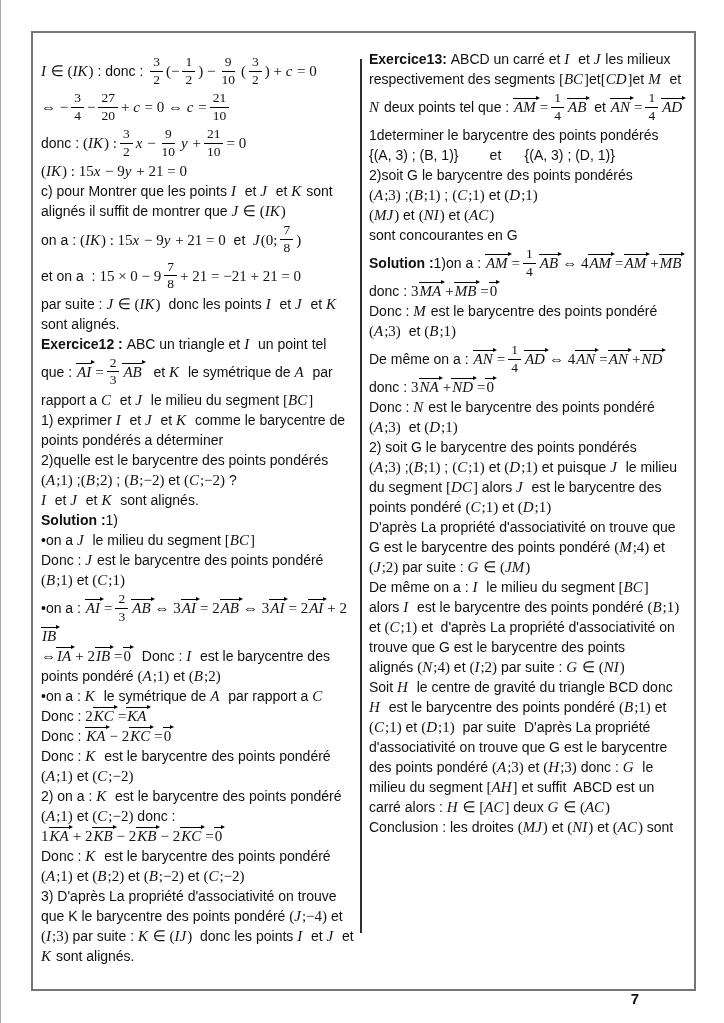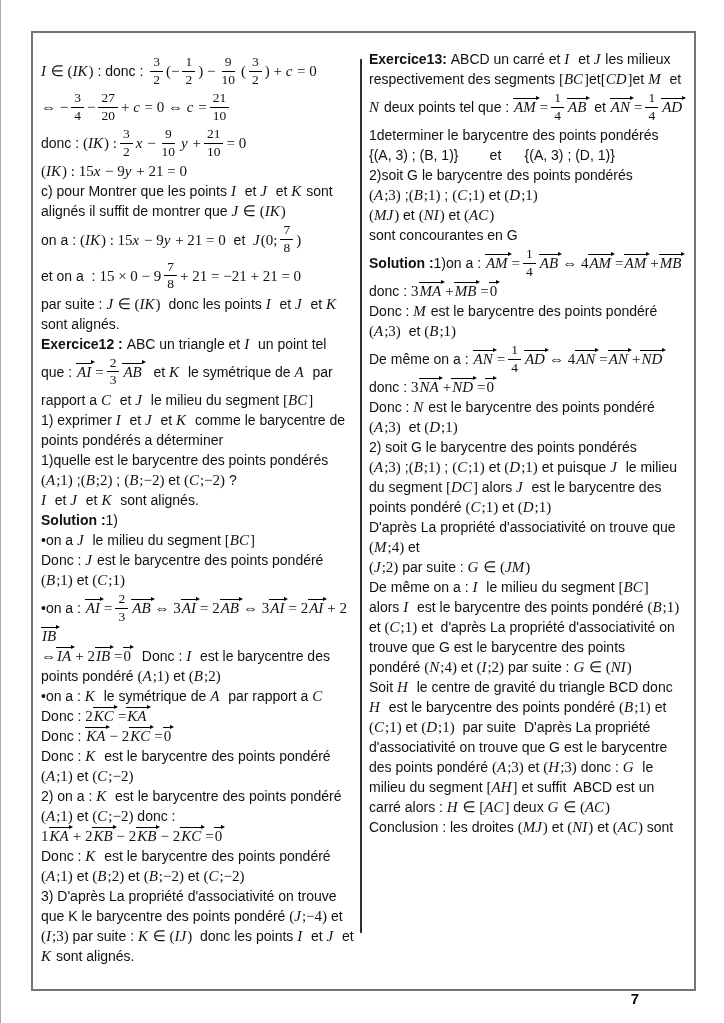--- a/index.html
+++ b/index.html
@@ -61,21 +61,21 @@
         <div class="line"><span class="txt">alignés il suffit de montrer que </span><span class="math"><i>J</i> ∈ (<i>IK</i>)</span></div>
         <div class="line"><span class="txt">on a : </span><span class="math">(<i>IK</i>) : 15<i>x</i> − 9<i>y</i> + 21 = 0</span><span class="txt">  et  </span><span class="math"><i>J</i>(0;</span><span class="frac"><span class="num">7</span><span class="den">8</span></span><span class="math">)</span></div>
         <div class="line"><span class="txt">et on a  : </span><span class="math">15 × 0 − 9</span><span class="frac"><span class="num">7</span><span class="den">8</span></span><span class="math">+ 21 = −21 + 21 = 0</span></div>
         <div class="line"><span class="txt">par suite : </span><span class="math"><i>J</i> ∈ (<i>IK</i>)</span><span class="txt">  donc les points </span><span class="math"><i>I</i></span><span class="txt">  et </span><span class="math"><i>J</i></span><span class="txt">  et </span><span class="math"><i>K</i></span></div>
         <div class="line"><span class="txt">sont alignés.</span></div>
         <div class="line"><span class="txt bold">Exercice12 : </span><span class="txt">ABC un triangle et </span><span class="math"><i>I</i></span><span class="txt">  un point tel</span></div>
         <div class="line"><span class="txt">que : </span><span class="math"><span class="vec"><i>AI</i></span></span><span class="math">=</span><span class="frac"><span class="num">2</span><span class="den">3</span></span><span class="math"><span class="vec"><i>AB</i></span></span><span class="txt">  et </span><span class="math"><i>K</i></span><span class="txt">  le symétrique de </span><span class="math"><i>A</i></span><span class="txt">  par</span></div>
         <div class="line"><span class="txt">rapport a </span><span class="math"><i>C</i></span><span class="txt">  et </span><span class="math"><i>J</i></span><span class="txt">  le milieu du segment </span><span class="math">[<i>BC</i>]</span></div>
         <div class="line"><span class="txt">1) exprimer </span><span class="math"><i>I</i></span><span class="txt">  et </span><span class="math"><i>J</i></span><span class="txt">  et </span><span class="math"><i>K</i></span><span class="txt">  comme le barycentre de</span></div>
         <div class="line"><span class="txt">points pondérés a déterminer</span></div>
-        <div class="line"><span class="txt">1)quelle est le barycentre des points pondérés</span></div>
+        <div class="line"><span class="txt">2)quelle est le barycentre des points pondérés</span></div>
         <div class="line"><span class="math">(<i>A</i>;1)</span><span class="txt"> ;</span><span class="math">(<i>B</i>;2)</span><span class="txt"> ; </span><span class="math">(<i>B</i>;−2)</span><span class="txt"> et </span><span class="math">(<i>C</i>;−2)</span><span class="txt"> ?</span></div>
         <div class="line"><span class="math"><i>I</i></span><span class="txt">  et </span><span class="math"><i>J</i></span><span class="txt">  et </span><span class="math"><i>K</i></span><span class="txt">  sont alignés.</span></div>
         <div class="line"><span class="txt bold">Solution :</span><span class="txt">1)</span></div>
         <div class="line"><span class="txt">•on a </span><span class="math"><i>J</i></span><span class="txt">  le milieu du segment </span><span class="math">[<i>BC</i>]</span></div>
         <div class="line"><span class="txt">Donc : </span><span class="math"><i>J</i></span><span class="txt"> est le barycentre des points pondéré</span></div>
         <div class="line"><span class="math">(<i>B</i>;1)</span><span class="txt"> et </span><span class="math">(<i>C</i>;1)</span></div>
         <div class="line"><span class="txt">•on a : </span><span class="math"><span class="vec"><i>AI</i></span></span><span class="math">=</span><span class="frac"><span class="num">2</span><span class="den">3</span></span><span class="math"><span class="vec"><i>AB</i></span></span><span class="math">⇔ 3</span><span class="math"><span class="vec"><i>AI</i></span></span><span class="math">= 2</span><span class="math"><span class="vec"><i>AB</i></span></span><span class="math">⇔ 3</span><span class="math"><span class="vec"><i>AI</i></span></span><span class="math">= 2</span><span class="math"><span class="vec"><i>AI</i></span></span><span class="math">+ 2</span><span class="math"><span class="vec"><i>IB</i></span></span></div>
         <div class="line"><span class="math">⇔</span><span class="math"><span class="vec"><i>IA</i></span></span><span class="math">+ 2</span><span class="math"><span class="vec"><i>IB</i></span></span><span class="math">=</span><span class="math"><span class="vec">0</span></span><span class="txt">  Donc : </span><span class="math"><i>I</i></span><span class="txt">  est le barycentre des</span></div>
         <div class="line"><span class="txt">points pondéré </span><span class="math">(<i>A</i>;1)</span><span class="txt"> et </span><span class="math">(<i>B</i>;2)</span></div>
         <div class="line"><span class="txt">•on a : </span><span class="math"><i>K</i></span><span class="txt">  le symétrique de </span><span class="math"><i>A</i></span><span class="txt">  par rapport a </span><span class="math"><i>C</i></span></div>
@@ -110,27 +110,27 @@
         <div class="line"><span class="math">(<i>A</i>;3)</span><span class="txt">  et </span><span class="math">(<i>B</i>;1)</span></div>
         <div class="line"><span class="txt">De même on a : </span><span class="math"><span class="vec"><i>AN</i></span></span><span class="math">=</span><span class="frac"><span class="num">1</span><span class="den">4</span></span><span class="math"><span class="vec"><i>AD</i></span></span><span class="math">⇔ 4</span><span class="math"><span class="vec"><i>AN</i></span></span><span class="math">=</span><span class="math"><span class="vec"><i>AN</i></span></span><span class="math">+</span><span class="math"><span class="vec"><i>ND</i></span></span></div>
         <div class="line"><span class="txt">donc : </span><span class="math">3</span><span class="math"><span class="vec"><i>NA</i></span></span><span class="math">+</span><span class="math"><span class="vec"><i>ND</i></span></span><span class="math">=</span><span class="math"><span class="vec">0</span></span></div>
         <div class="line"><span class="txt">Donc : </span><span class="math"><i>N</i></span><span class="txt"> est le barycentre des points pondéré</span></div>
         <div class="line"><span class="math">(<i>A</i>;3)</span><span class="txt">  et </span><span class="math">(<i>D</i>;1)</span></div>
         <div class="line"><span class="txt">2) soit G le barycentre des points pondérés</span></div>
         <div class="line"><span class="math">(<i>A</i>;3)</span><span class="txt"> ;</span><span class="math">(<i>B</i>;1)</span><span class="txt"> ; </span><span class="math">(<i>C</i>;1)</span><span class="txt"> et </span><span class="math">(<i>D</i>;1)</span><span class="txt"> et puisque </span><span class="math"><i>J</i></span><span class="txt">  le milieu</span></div>
         <div class="line"><span class="txt">du segment </span><span class="math">[<i>DC</i>]</span><span class="txt"> alors </span><span class="math"><i>J</i></span><span class="txt">  est le barycentre des</span></div>
         <div class="line"><span class="txt">points pondéré </span><span class="math">(<i>C</i>;1)</span><span class="txt"> et </span><span class="math">(<i>D</i>;1)</span></div>
         <div class="line"><span class="txt">D'après La propriété d'associativité on trouve que</span></div>
-        <div class="line"><span class="math">(<i>M</i>;4)</span><span class="txt"> et</span></div>
+        <div class="line"><span class="txt">G est le barycentre des points pondéré </span><span class="math">(<i>M</i>;4)</span><span class="txt"> et</span></div>
         <div class="line"><span class="math">(<i>J</i>;2)</span><span class="txt"> par suite : </span><span class="math"><i>G</i> ∈ (<i>JM</i>)</span></div>
         <div class="line"><span class="txt">De même on a : </span><span class="math"><i>I</i></span><span class="txt">  le milieu du segment </span><span class="math">[<i>BC</i>]</span></div>
         <div class="line"><span class="txt">alors </span><span class="math"><i>I</i></span><span class="txt">  est le barycentre des points pondéré </span><span class="math">(<i>B</i>;1)</span></div>
         <div class="line"><span class="txt">et </span><span class="math">(<i>C</i>;1)</span><span class="txt"> et  d'après La propriété d'associativité on</span></div>
         <div class="line"><span class="txt">trouve que G est le barycentre des points</span></div>
-        <div class="line"><span class="txt">pondéré </span><span class="math">(<i>N</i>;4)</span><span class="txt"> et </span><span class="math">(<i>I</i>;2)</span><span class="txt"> par suite : </span><span class="math"><i>G</i> ∈ (<i>NI</i>)</span></div>
+        <div class="line"><span class="txt">alignés </span><span class="math">(<i>N</i>;4)</span><span class="txt"> et </span><span class="math">(<i>I</i>;2)</span><span class="txt"> par suite : </span><span class="math"><i>G</i> ∈ (<i>NI</i>)</span></div>
         <div class="line"><span class="txt">Soit </span><span class="math"><i>H</i></span><span class="txt">  le centre de gravité du triangle BCD donc</span></div>
         <div class="line"><span class="math"><i>H</i></span><span class="txt">  est le barycentre des points pondéré </span><span class="math">(<i>B</i>;1)</span><span class="txt"> et</span></div>
         <div class="line"><span class="math">(<i>C</i>;1)</span><span class="txt"> et </span><span class="math">(<i>D</i>;1)</span><span class="txt">  par suite  D'après La propriété</span></div>
         <div class="line"><span class="txt">d'associativité on trouve que G est le barycentre</span></div>
         <div class="line"><span class="txt">des points pondéré </span><span class="math">(<i>A</i>;3)</span><span class="txt"> et </span><span class="math">(<i>H</i>;3)</span><span class="txt"> donc : </span><span class="math"><i>G</i></span><span class="txt">  le</span></div>
         <div class="line"><span class="txt">milieu du segment </span><span class="math">[<i>AH</i>]</span><span class="txt"> et suffit  ABCD est un</span></div>
         <div class="line"><span class="txt">carré alors : </span><span class="math"><i>H</i> ∈ [<i>AC</i>]</span><span class="txt"> deux </span><span class="math"><i>G</i> ∈ (<i>AC</i>)</span></div>
         <div class="line"><span class="txt">Conclusion : les droites </span><span class="math">(<i>MJ</i>)</span><span class="txt"> et </span><span class="math">(<i>NI</i>)</span><span class="txt"> et </span><span class="math">(<i>AC</i>)</span><span class="txt"> sont</span></div>
       </div>
   </div>

